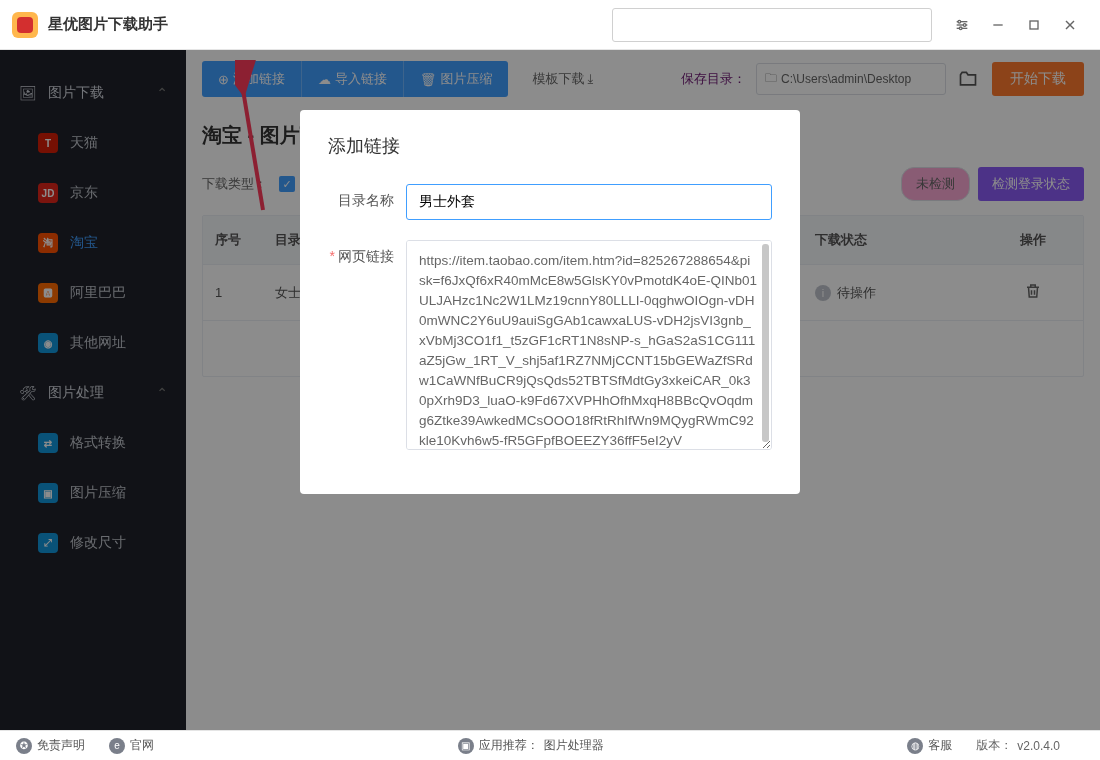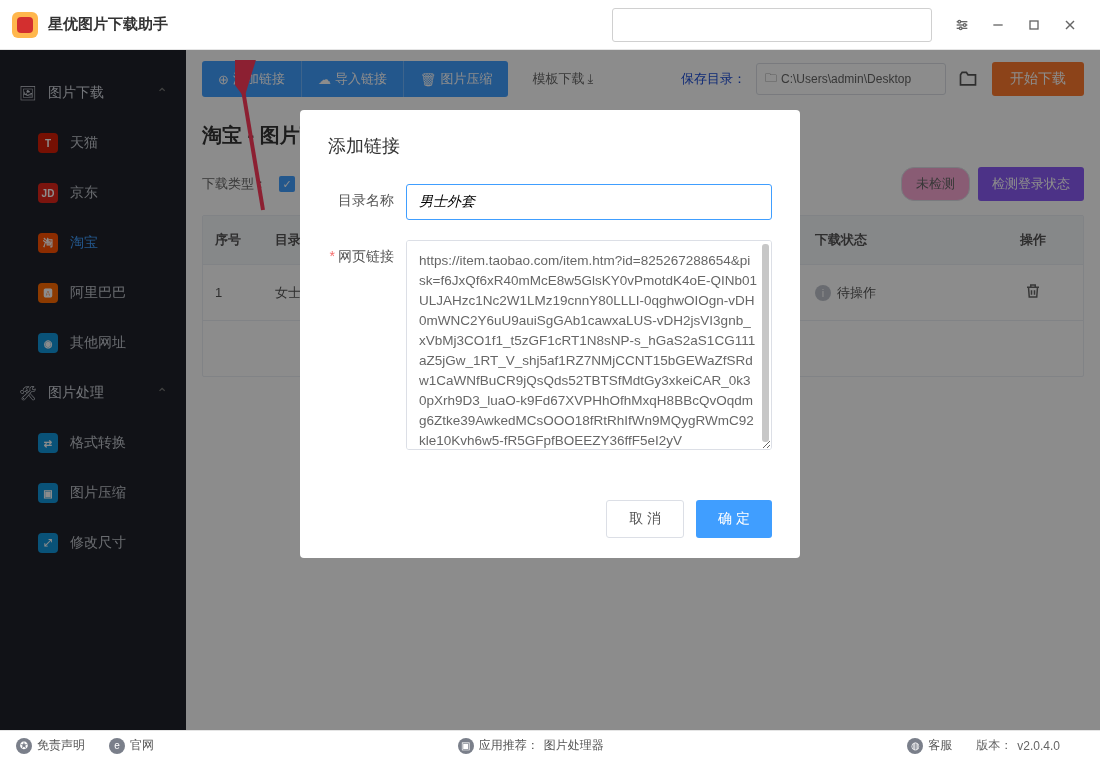--- a/index.html
+++ b/index.html
@@ -25,21 +25,21 @@
 .nav-item.active { color: #409eff; }
 
 .main { flex: 1; background: #fff; display: flex; flex-direction: column; }
 
 .toolbar { height: 58px; display: flex; align-items: center; padding: 0 16px; gap: 0; }
 .btn-group { display: flex; border-radius: 3px; overflow: hidden; }
 .tb-btn { background: #409eff; color: #fff; font-size: 13px; padding: 9px 16px; border: none; display: flex; align-items: center; gap: 4px; cursor: pointer; }
 .tb-btn + .tb-btn { border-left: 1px solid rgba(255,255,255,0.25); }
 .tb-link { margin-left: 24px; font-size: 13px; color: #666; text-decoration: none; display: flex; align-items: center; gap: 3px; }
 .tb-spacer { flex: 1; }
-.tb-label { font-size: 13px; color: #1d4ed8; margin-right: 10px; }
+.tb-label { font-size: 13px; color: #701a75; margin-right: 10px; }
 .path-box { width: 190px; height: 32px; border: 1px solid #dcdfe6; border-radius: 3px; padding: 0 8px; font-size: 12px; color: #666; display: flex; align-items: center; gap: 4px; }
 .folder-btn { width: 32px; height: 32px; display: flex; align-items: center; justify-content: center; margin: 0 8px 0 6px; cursor: pointer; color: #555; }
 .start-btn { background: #ff7b2e; color: #fff; border: none; border-radius: 3px; padding: 8px 18px; font-size: 14px; cursor: pointer; }
 
 .content { padding: 0 16px 16px 16px; }
 .page-title { font-size: 20px; font-weight: 600; color: #333; margin: 14px 0 18px 0; }
 .filter-row { display: flex; align-items: center; font-size: 13px; color: #666; margin-bottom: 14px; }
 .filter-row .lbl { margin-right: 12px; }
 .check { width: 16px; height: 16px; border-radius: 2px; background: #409eff; display: inline-flex; align-items: center; justify-content: center; color: #fff; margin-right: 6px; font-size: 11px; }
 .filter-row .right { margin-left: auto; display: flex; gap: 8px; }
@@ -67,21 +67,21 @@
 .statusbar .sb-spacer { flex: 1; }
 .statusbar .ver { color: #666; }
 
 .mask { position: absolute; left: 0; top: 50px; width: 1100px; height: 680px; background: rgba(0,0,0,0.45); z-index: 100; display: flex; align-items: flex-start; justify-content: center; padding-top: 60px; }
 .modal { width: 500px; background: #fff; border-radius: 4px; padding: 24px 28px 20px 28px; }
 .modal-title { font-size: 18px; color: #333; margin-bottom: 26px; }
 .form-row { display: flex; margin-bottom: 20px; }
 .form-label { width: 78px; text-align: right; font-size: 14px; color: #555; padding-top: 8px; padding-right: 12px; }
 .form-label .req { color: #f56c6c; margin-right: 3px; }
 .form-ctrl { flex: 1; }
-.inp { width: 100%; height: 36px; border: 1px solid #409eff; border-radius: 3px; padding: 0 12px; font-size: 14px; outline: none; font-style: italic; }
+.inp { width: 100%; height: 36px; border: 1px solid #409eff; border-radius: 3px; padding: 0 12px; font-size: 14px; outline: none; }
 .ta-wrap { position: relative; }
 .ta { width: 100%; height: 210px; border: 1px solid #dcdfe6; border-radius: 3px; padding: 10px 14px 10px 12px; font-size: 13.5px; color: #666; line-height: 1.48; resize: vertical; font-family: inherit; word-break: break-all; }
 .ta-scroll { position: absolute; right: 3px; top: 4px; width: 7px; height: 198px; background: #c7c7c7; border-radius: 3px; }
 .modal-footer { display: flex; justify-content: flex-end; gap: 12px; margin-top: 46px; }
 .btn-cancel { border: 1px solid #dcdfe6; background: #fff; color: #555; padding: 9px 22px; border-radius: 3px; font-size: 14px; cursor: pointer; }
 .btn-ok { background: #409eff; color: #fff; border: none; padding: 9px 22px; border-radius: 3px; font-size: 14px; cursor: pointer; }
 </style>
 </head>
 <body>
 
@@ -278,18 +278,14 @@
       <div class="form-label">目录名称</div>
       <div class="form-ctrl"><input class="inp" value="男士外套" style=""></div>
     </div>
     <div class="form-row">
       <div class="form-label"><span class="req">*</span><span>网页链接</span></div>
       <div class="form-ctrl ta-wrap">
         <textarea class="ta" style="">https://item.taobao.com/item.htm?id=825267288654&amp;pisk=f6JxQf6xR40mMcE8w5GlsKY0vPmotdK4oE-QINb01ULJAHzc1Nc2W1LMz19cnnY80LLLI-0qghwOIOgn-vDH0mWNC2Y6uU9auiSgGAb1cawxaLUS-vDH2jsVI3gnb_xVbMj3CO1f1_t5zGF1cRT1N8sNP-s_hGaS2aS1CG111aZ5jGw_1RT_V_shj5af1RZ7NMjCCNT15bGEWaZfSRdw1CaWNfBuCR9jQsQds52TBTSfMdtGy3xkeiCAR_0k30pXrh9D3_luaO-k9Fd67XVPHhOfhMxqH8BBcQvOqdmg6Ztke39AwkedMCsOOO18fRtRhIfWn9MQygRWmC92kle10Kvh6w5-fR5GFpfBOEEZY36ffF5eI2yV</textarea>
         <div class="ta-scroll"></div>
       </div>
     </div>
-    <div class="modal-footer">
-      <button class="btn-cancel">取 消</button>
-      <button class="btn-ok">确 定</button>
-    </div>
   </div>
 </div>
 
 </body></html>

